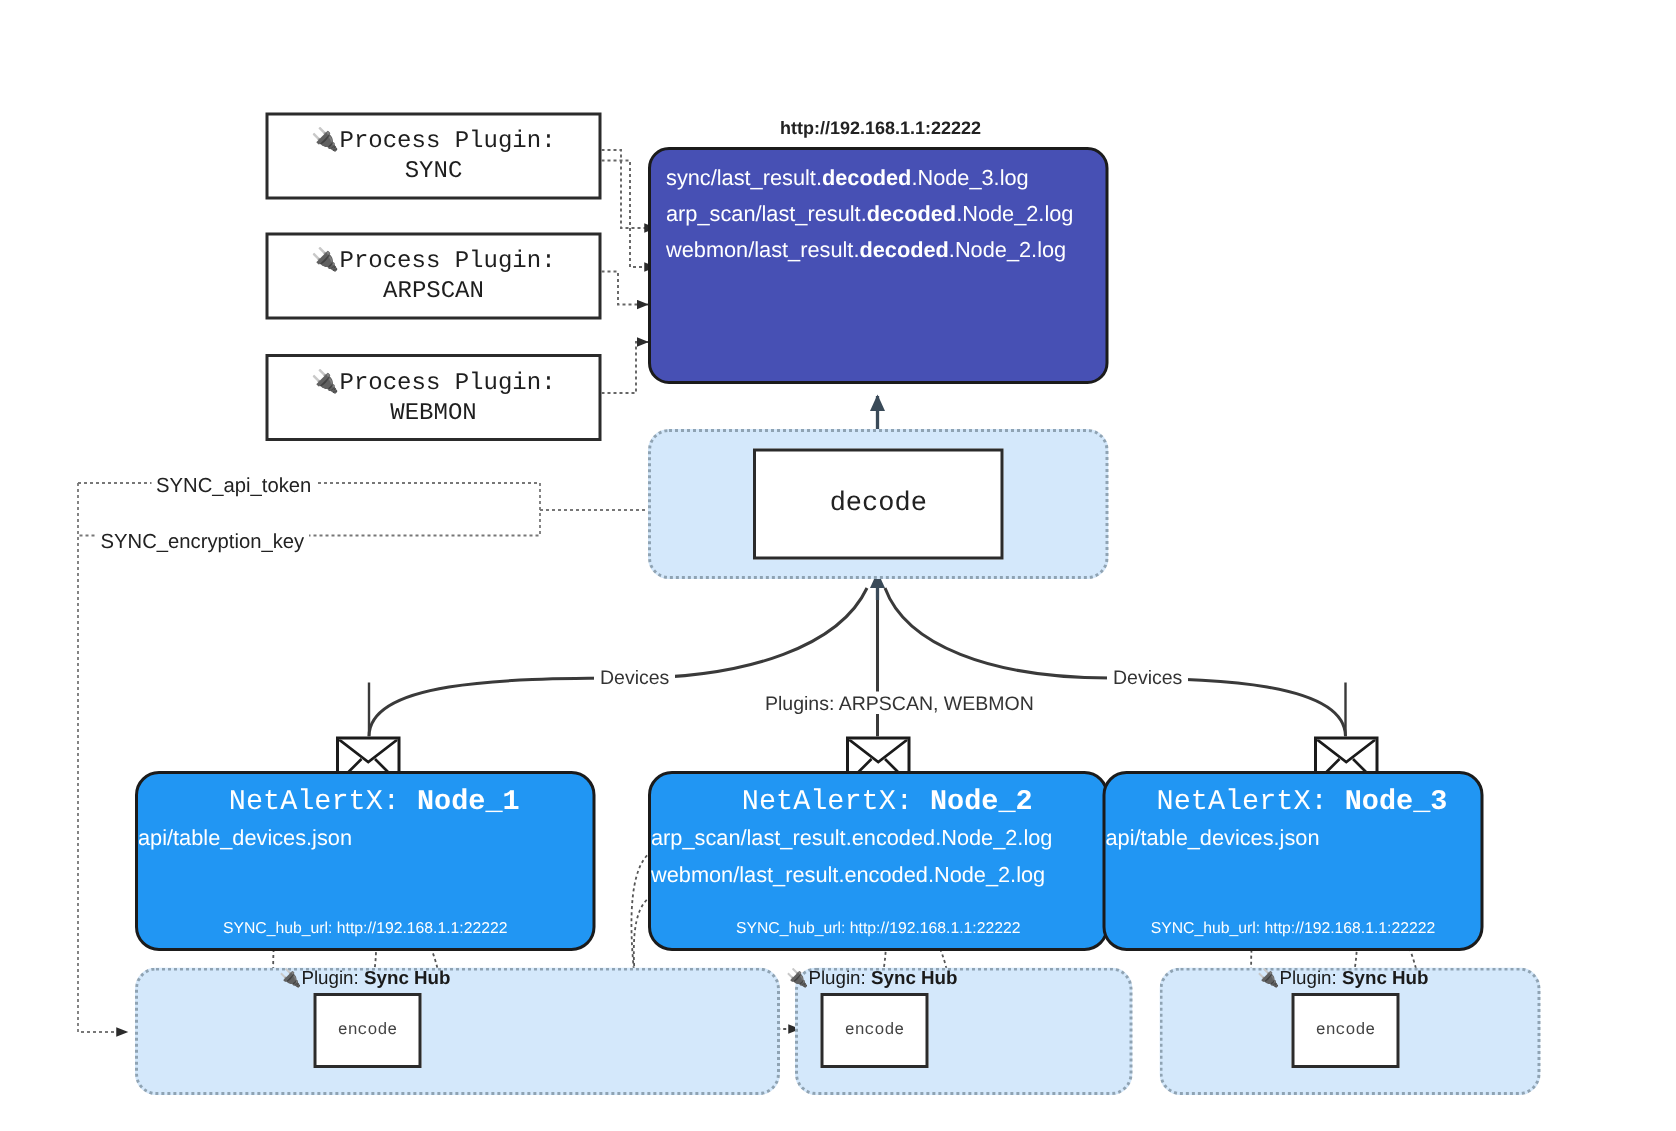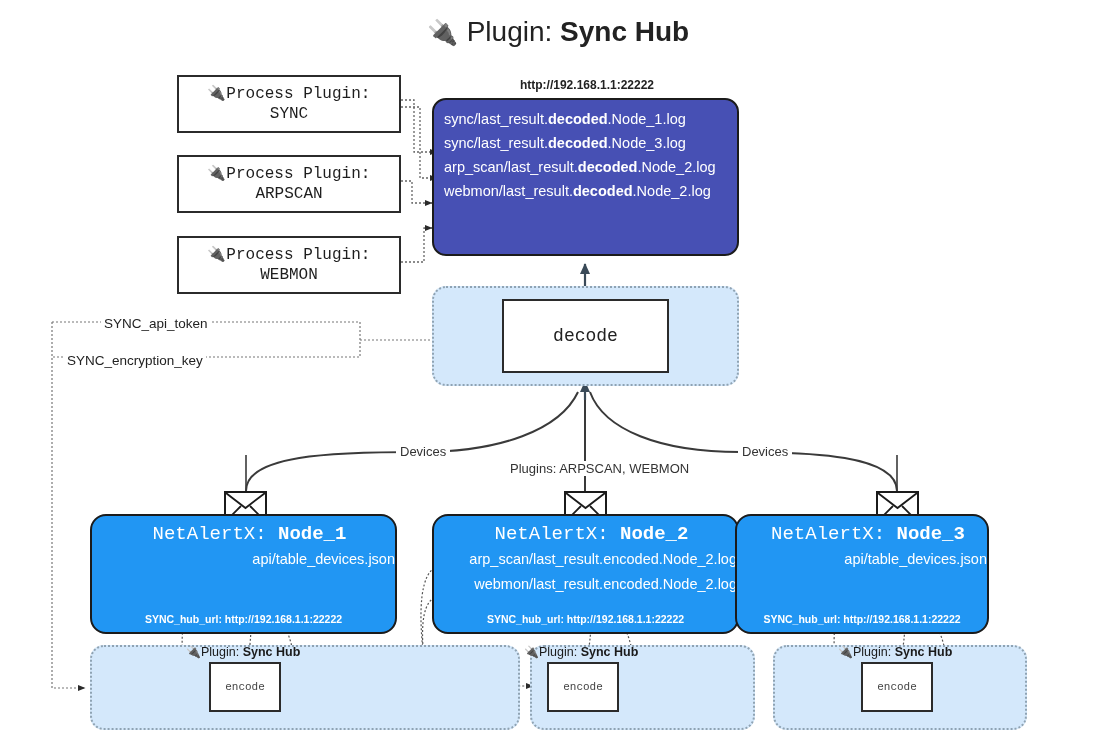--- a/index.html
+++ b/index.html
@@ -149,32 +149,32 @@
   .node-title {
     text-align: center;
     font-family: "Liberation Mono", monospace;
     font-size: 19px;
     white-space: nowrap;
     margin-bottom: 2px;
     padding-left: 12px;
   }
   .node-title .bold { font-weight: bold; }
   .node-line {
-    text-align: right;
+    text-align: left;
     font-size: 14.5px;
     line-height: 1.75;
     white-space: nowrap;
   }
   .node-url {
     position: absolute;
     left: 0; bottom: 7px;
     width: 100%;
     text-align: center;
     font-size: 10.5px;
-    font-weight: bold;
+    font-weight: normal;
     white-space: nowrap;
   }
   #node1 { left: 90px;  top: 514px; width: 307px; height: 120px; }
   #node2 { left: 432px; top: 514px; width: 307px; height: 120px; }
   #node3 { left: 735px; top: 514px; width: 254px; height: 120px; }
 
   
   .envelope {
     position: absolute;
     width: 43px; height: 32px;
@@ -286,25 +286,20 @@
 
     <path d="M246,491 L246,455" fill="none" stroke="#3a3a3a" stroke-width="1.6"></path>
     <path d="M585,491 L585,455" fill="none" stroke="#3a3a3a" stroke-width="1.6"></path>
     <path d="M897,491 L897,455" fill="none" stroke="#3a3a3a" stroke-width="1.6"></path>
 
     <path d="M246,530 L246,518" fill="none" stroke="#2b2b2b" stroke-width="1.8" marker-end="url(#arrow-solid)"></path>
     <path d="M585,530 L585,518" fill="none" stroke="#2b2b2b" stroke-width="1.8" marker-end="url(#arrow-solid)"></path>
     <path d="M897,530 L897,518" fill="none" stroke="#2b2b2b" stroke-width="1.8" marker-end="url(#arrow-solid)"></path>
   </svg>
 
-  <div class="page-title">
-    <span class="plug">🔌</span>
-    <span>Plugin:</span>
-    <span class="bold">Sync Hub</span>
-  </div>
 
   <div class="proc-box" style="left:177px; top:75px;">
     <div class="l1">
       <span class="plug">🔌</span><span>Process Plugin:</span>
     </div>
     <div class="l2">SYNC</div>
   </div>
 
   <div class="proc-box" style="left:177px; top:155px;">
     <div class="l1">
@@ -316,23 +311,20 @@
   <div class="proc-box" style="left:177px; top:236px;">
     <div class="l1">
       <span class="plug">🔌</span><span>Process Plugin:</span>
     </div>
     <div class="l2">WEBMON</div>
   </div>
 
   <div class="hub-url">http://192.168.1.1:22222</div>
 
   <div class="hub-box">
-    <div class="hub-line">
-      <span>sync/last_result.</span><span class="b">decoded</span><span>.Node_1.log</span>
-    </div>
     <div class="hub-line">
       <span>sync/last_result.</span><span class="b">decoded</span><span>.Node_3.log</span>
     </div>
     <div class="hub-line">
       <span>arp_scan/last_result.</span><span class="b">decoded</span><span>.Node_2.log</span>
     </div>
     <div class="hub-line">
       <span>webmon/last_result.</span><span class="b">decoded</span><span>.Node_2.log</span>
     </div>
   </div>

